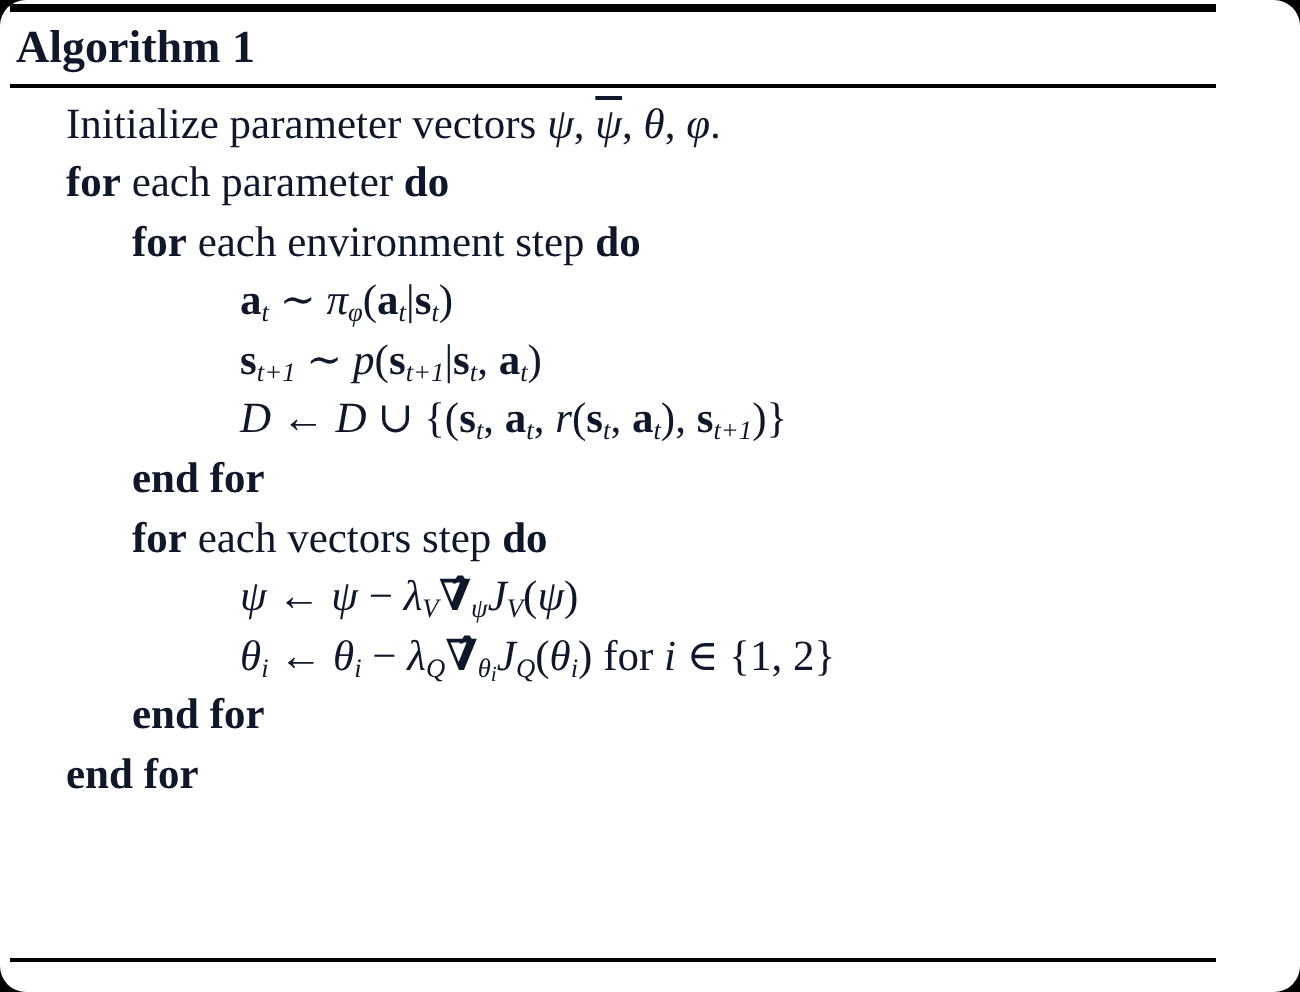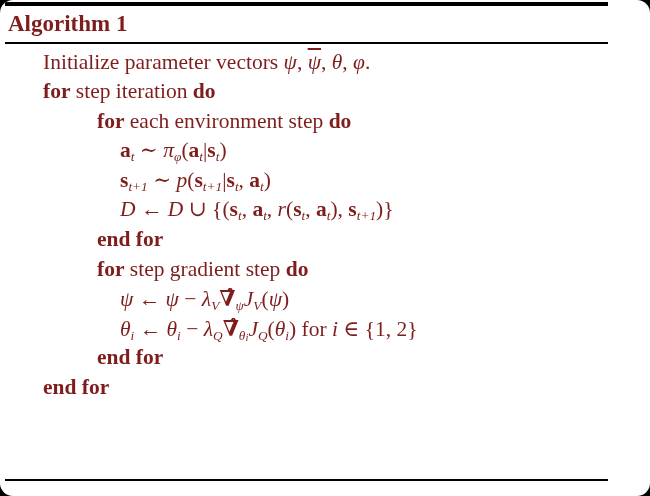--- a/index.html
+++ b/index.html
@@ -11,21 +11,21 @@
     overflow: hidden;
   }
   .page {
     position: relative;
     width: 650px;
     height: 496px;
     background: #ffffff;
     border-radius: 13px;
     overflow: hidden;
     font-family: "Liberation Serif", "DejaVu Serif", serif;
-    color: #7f1d1d;
+    color: #0f172a;
   }
   .rule {
     background: #000000;
   }
   .rule-top {
     margin: 2px 0 0 5px;
     width: 603px;
     height: 3.5px;
   }
   .rule-mid {
@@ -52,22 +52,22 @@
   .title-rest { }
   .algo-body {
     padding-top: 4px;
     font-size: 21.5px;
   }
   .line {
     line-height: 29.6px;
     height: 29.6px;
     white-space: nowrap;
   }
-  .i1 { padding-left: 33px; margin-left: 10px; }
-  .i2 { padding-left: 97px; }
+  .i1 { padding-left: 33px; }
+  .i2 { padding-left: 66px; }
   .i3 { padding-left: 120px; }
 
   
   .s-rm { }
   .s-bf { font-weight: bold; }
   .s-it { font-style: italic; }
   .s-op { }
   .s-ol { font-style: italic; text-decoration: overline; }
   .s-mbf { font-weight: bold; }
   .s-cal { font-style: italic; font-weight: 500; }
@@ -89,26 +89,26 @@
 <body>
 
 <div class="page">
   <div class="rule rule-top"></div>
   <div class="header">
     <span class="title-bold">Algorithm 1</span>
   </div>
   <div class="rule rule-mid"></div>
   <div class="algo-body" id="algo-body">
       <div class="line i1"><span class="s-rm">Initialize parameter vectors </span><span class="s-it">ψ</span><span class="s-rm">, </span><span class="s-ol">ψ</span><span class="s-rm">, </span><span class="s-it">θ</span><span class="s-rm">, </span><span class="s-it">φ</span><span class="s-rm">.</span></div>
-      <div class="line i1"><span class="s-bf">for</span><span class="s-rm"> step iteration </span><span class="s-bf">do</span></div>
+      <div class="line i1"><span class="s-bf">for</span><span class="s-rm"> each parameter </span><span class="s-bf">do</span></div>
       <div class="line i2"><span class="s-bf">for</span><span class="s-rm"> each environment step </span><span class="s-bf">do</span></div>
       <div class="line i3"><span class="s-mbf">a</span><span class="s-sub">t</span><span class="s-op"> ∼ </span><span class="s-it">π</span><span class="s-sub">φ</span><span class="s-rm">(</span><span class="s-mbf">a</span><span class="s-sub">t</span><span class="s-rm">|</span><span class="s-mbf">s</span><span class="s-sub">t</span><span class="s-rm">)</span></div>
       <div class="line i3"><span class="s-mbf">s</span><span class="s-sub">t+1</span><span class="s-op"> ∼ </span><span class="s-it">p</span><span class="s-rm">(</span><span class="s-mbf">s</span><span class="s-sub">t+1</span><span class="s-rm">|</span><span class="s-mbf">s</span><span class="s-sub">t</span><span class="s-rm">, </span><span class="s-mbf">a</span><span class="s-sub">t</span><span class="s-rm">)</span></div>
       <div class="line i3"><span class="s-cal">D</span><span class="s-op"> ← </span><span class="s-cal">D</span><span class="s-op"> ∪ </span><span class="s-rm">{(</span><span class="s-mbf">s</span><span class="s-sub">t</span><span class="s-rm">, </span><span class="s-mbf">a</span><span class="s-sub">t</span><span class="s-rm">, </span><span class="s-it">r</span><span class="s-rm">(</span><span class="s-mbf">s</span><span class="s-sub">t</span><span class="s-rm">, </span><span class="s-mbf">a</span><span class="s-sub">t</span><span class="s-rm">), </span><span class="s-mbf">s</span><span class="s-sub">t+1</span><span class="s-rm">)}</span></div>
       <div class="line i2"><span class="s-bf">end for</span></div>
-      <div class="line i2"><span class="s-bf">for</span><span class="s-rm"> step gradient step </span><span class="s-bf">do</span></div>
+      <div class="line i2"><span class="s-bf">for</span><span class="s-rm"> each vectors step </span><span class="s-bf">do</span></div>
       <div class="line i3"><span class="s-it">ψ</span><span class="s-op"> ← </span><span class="s-it">ψ</span><span class="s-op"> − </span><span class="s-it">λ</span><span class="s-sub">V</span><span class="s-nab">∇̂</span><span class="s-sub">ψ</span><span class="s-it">J</span><span class="s-sub">V</span><span class="s-rm">(</span><span class="s-it">ψ</span><span class="s-rm">)</span></div>
       <div class="line i3"><span class="s-it">θ</span><span class="s-sub">i</span><span class="s-op"> ← </span><span class="s-it">θ</span><span class="s-sub">i</span><span class="s-op"> − </span><span class="s-it">λ</span><span class="s-sub">Q</span><span class="s-nab">∇̂</span><span class="s-sub">θ</span><span class="s-subsub">i</span><span class="s-it">J</span><span class="s-sub">Q</span><span class="s-rm">(</span><span class="s-it">θ</span><span class="s-sub">i</span><span class="s-rm">)</span><span class="s-rm"> for </span><span class="s-it">i</span><span class="s-op"> ∈ </span><span class="s-rm">{1, 2}</span></div>
       <div class="line i2"><span class="s-bf">end for</span></div>
       <div class="line i1"><span class="s-bf">end for</span></div>
     </div>
   <div class="rule rule-bottom"></div>
 </div>
 
 </body></html>

